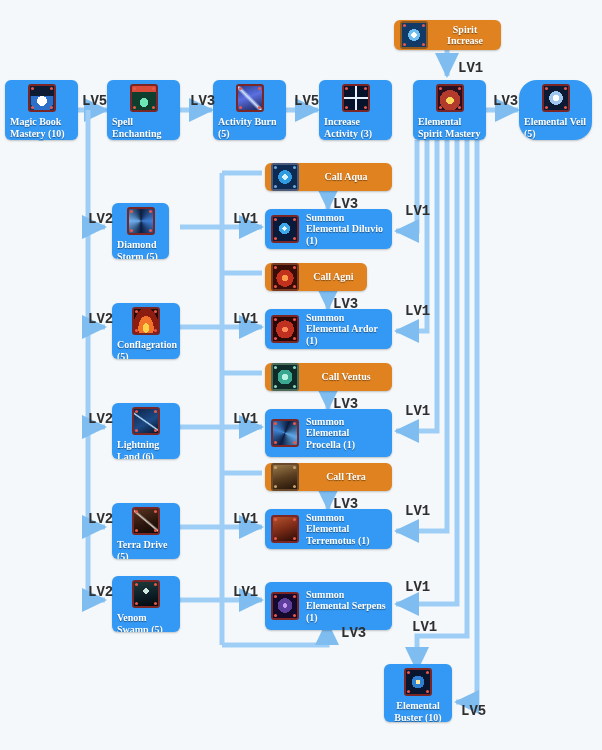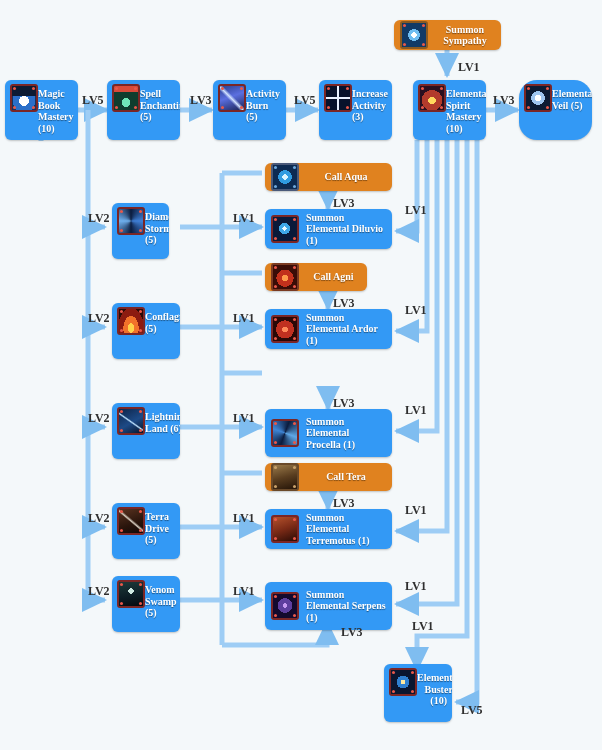--- a/index.html
+++ b/index.html
@@ -20,21 +20,21 @@
   .node {
     position: absolute;
     border-radius: 6px;
     box-shadow: 0 1px 2px rgba(0,0,0,0.22);
     display: flex;
     align-items: center;
     overflow: hidden;
   }
   .node.skill {
     background: #3399f5;
-    flex-direction: row;
+    flex-direction: column;
     align-items: stretch;
     padding: 4px 5px 5px 5px;
     justify-content: flex-start;
   }
   .node.call {
     background: #e0821f;
     flex-direction: row;
     align-items: center;
     padding: 0 6px;
   }
@@ -92,22 +92,22 @@
   }
   .node.call .label, .node.summon .label, .node.spirit .label {
     margin-left: 7px;
     flex: 1 1 auto;
   }
   .node.call .label, .node.spirit .label { text-align: center; }
   .node.summon .label { text-align: left; }
 
   .lvl {
     position: absolute;
-    font-family: Liberation Serif, serif;
-    font-size: 12px;
+    font-family: Liberation Mono, monospace;
+    font-size: 14px;
     font-weight: bold;
     color: #2f2f2f;
     white-space: nowrap;
     letter-spacing: 0px;
   }
 </style>
 </head>
 <body>
 
 <div id="stage">
@@ -223,21 +223,21 @@
   <div class="node spirit" style="left:394px; top:20px; width:107px; height:30px;">
     <span class="icon" style="border-color:#8a5a22;">
       <i style="background:radial-gradient(circle at 50% 50%, #ffffff 0 16%, #6fbcf0 16% 34%, #123a66 34% 100%);"></i>
       <span class="studs">
           <b></b>
           <b></b>
           <b></b>
           <b></b>
         </span>
     </span>
-    <span class="label">Summon Sympathy</span>
+    <span class="label">Spirit Increase</span>
   </div>
 
   <div class="node skill" style="left:413px; top:80px; width:73px; height:60px;">
     <span class="icon">
       <i style="background:radial-gradient(circle at 50% 60%, #ffd85e 0 20%, #b23b2c 20% 55%, #2a1020 55% 100%);"></i>
       <span class="studs">
           <b></b>
           <b></b>
           <b></b>
           <b></b>
@@ -346,20 +346,32 @@
       <span class="studs">
           <b></b>
           <b></b>
           <b></b>
           <b></b>
         </span>
     </span>
     <span class="label">Call Agni</span>
   </div>
 
+  <div class="node call" style="left:265px; top:363px; width:127px; height:28px;">
+    <span class="icon" style="border-color:#4a6a5a;">
+      <i style="background:radial-gradient(circle at 50% 50%, #b9f2e0 0 18%, #3aa890 18% 44%, #0f2b28 44% 100%);"></i>
+      <span class="studs">
+          <b style="background:#8fd8c4"></b>
+          <b style="background:#8fd8c4"></b>
+          <b style="background:#8fd8c4"></b>
+          <b style="background:#8fd8c4"></b>
+        </span>
+    </span>
+    <span class="label">Call Ventus</span>
+  </div>
 
   <div class="node call" style="left:265px; top:463px; width:127px; height:28px;">
     <span class="icon" style="border-color:#6a4a2a;">
       <i style="background:linear-gradient(165deg,#9a7a4a 0%, #5a3e20 50%, #241408 100%);"></i>
       <span class="studs">
           <b style="background:#c8a06a"></b>
           <b style="background:#c8a06a"></b>
           <b style="background:#c8a06a"></b>
           <b style="background:#c8a06a"></b>
         </span>

